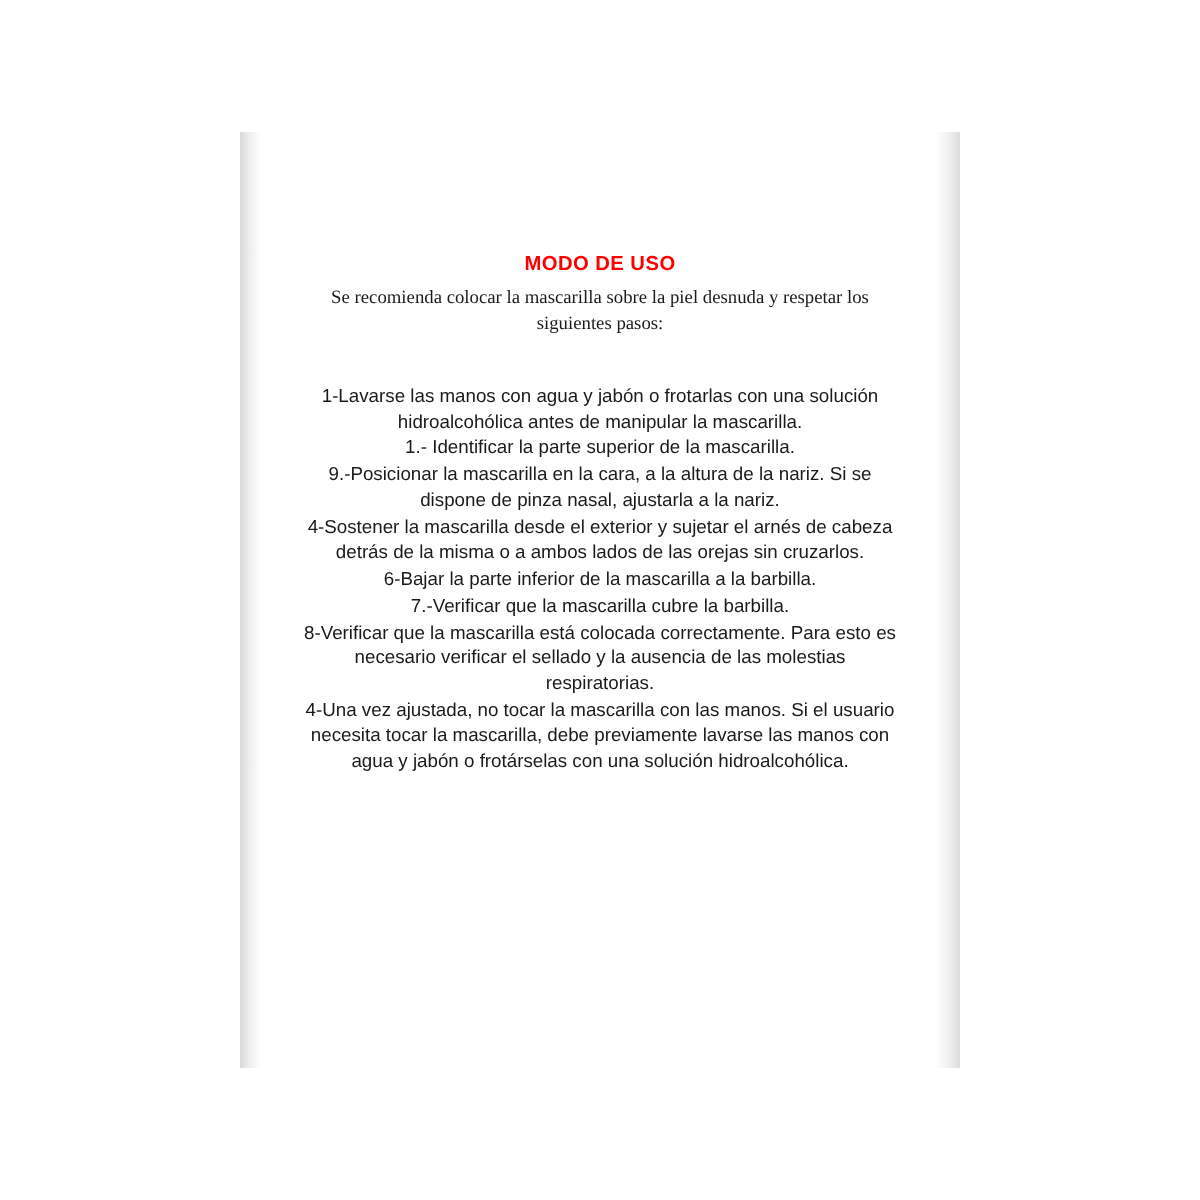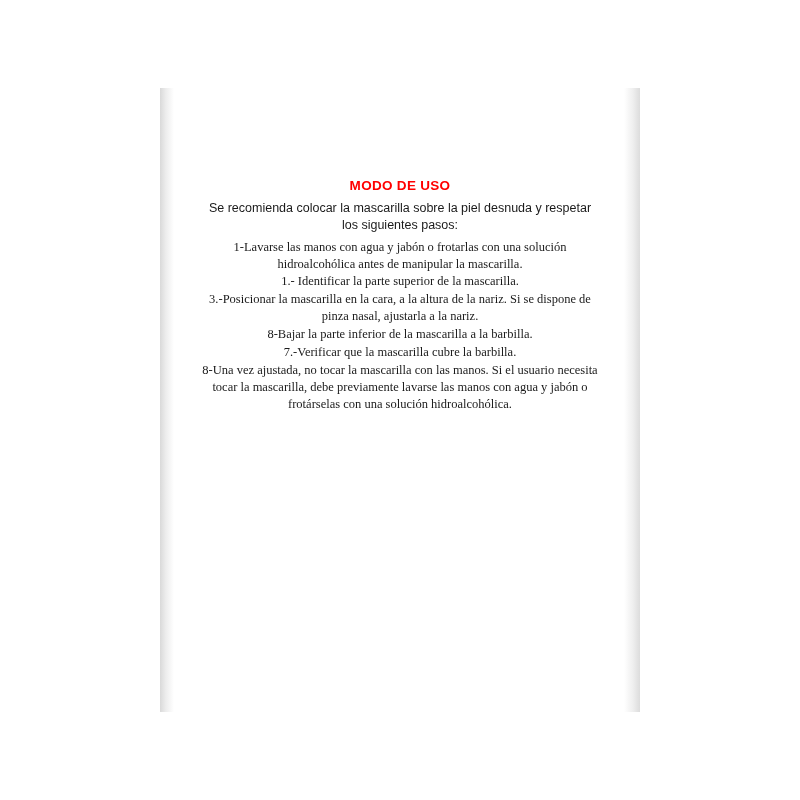--- a/index.html
+++ b/index.html
@@ -43,67 +43,69 @@
     left: 624px;
     top: 88px;
     width: 16px;
     height: 624px;
     background: linear-gradient(to left, #dcdcdc 0%, #efefef 45%, #ffffff 100%);
     pointer-events: none;
   }
   .content {
     position: absolute;
     left: 200px;
-    top: 178px;
+    top: 168px;
     width: 400px;
     text-align: center;
     color: #111111;
   }
   .doc-title {
     color: #ff0000;
     font-weight: bold;
     font-size: 13.5px;
     letter-spacing: 0.3px;
     margin: 0 0 5px 0;
     line-height: 1.25;
   }
   .intro {
     font-size: 12.5px;
     line-height: 1.35;
-    margin: 0 0 5px 0;
+    margin: 0 0 32px 0;
     color: #1a1a1a;
+    font-family: Liberation Serif, serif;
   }
   .steps {
     list-style: none;
     margin: 0;
     padding: 0;
   }
   .steps li {
     font-size: 12.5px;
     line-height: 1.35;
     margin: 0 0 1px 0;
     color: #1a1a1a;
-    font-family: Liberation Serif, serif;
   }
 </style>
 </head>
 <body>
 
 <div class="page-canvas">
 
   <div class="sheet"></div>
   <div class="sheet-shadow-left"></div>
   <div class="sheet-shadow-right"></div>
 
   <div class="content">
     <div class="doc-title">MODO DE USO</div>
     <p class="intro">Se recomienda colocar la mascarilla sobre la piel desnuda y respetar los siguientes pasos:</p>
     <ul class="steps">
       <li>1-Lavarse las manos con agua y jabón o frotarlas con una solución hidroalcohólica antes de manipular la mascarilla.</li>
       <li>1.- Identificar la parte superior de la mascarilla.</li>
-      <li>3.-Posicionar la mascarilla en la cara, a la altura de la nariz. Si se dispone de pinza nasal, ajustarla a la nariz.</li>
-      <li>8-Bajar la parte inferior de la mascarilla a la barbilla.</li>
+      <li>9.-Posicionar la mascarilla en la cara, a la altura de la nariz. Si se dispone de pinza nasal, ajustarla a la nariz.</li>
+      <li>4-Sostener la mascarilla desde el exterior y sujetar el arnés de cabeza detrás de la misma o a ambos lados de las orejas sin cruzarlos.</li>
+      <li>6-Bajar la parte inferior de la mascarilla a la barbilla.</li>
       <li>7.-Verificar que la mascarilla cubre la barbilla.</li>
-      <li>8-Una vez ajustada, no tocar la mascarilla con las manos. Si el usuario necesita tocar la mascarilla, debe previamente lavarse las manos con agua y jabón o frotárselas con una solución hidroalcohólica.</li>
+      <li>8-Verificar que la mascarilla está colocada correctamente. Para esto es necesario verificar el sellado y la ausencia de las molestias respiratorias.</li>
+      <li>4-Una vez ajustada, no tocar la mascarilla con las manos. Si el usuario necesita tocar la mascarilla, debe previamente lavarse las manos con agua y jabón o frotárselas con una solución hidroalcohólica.</li>
     </ul>
   </div>
 
 </div>
 
 </body></html>

